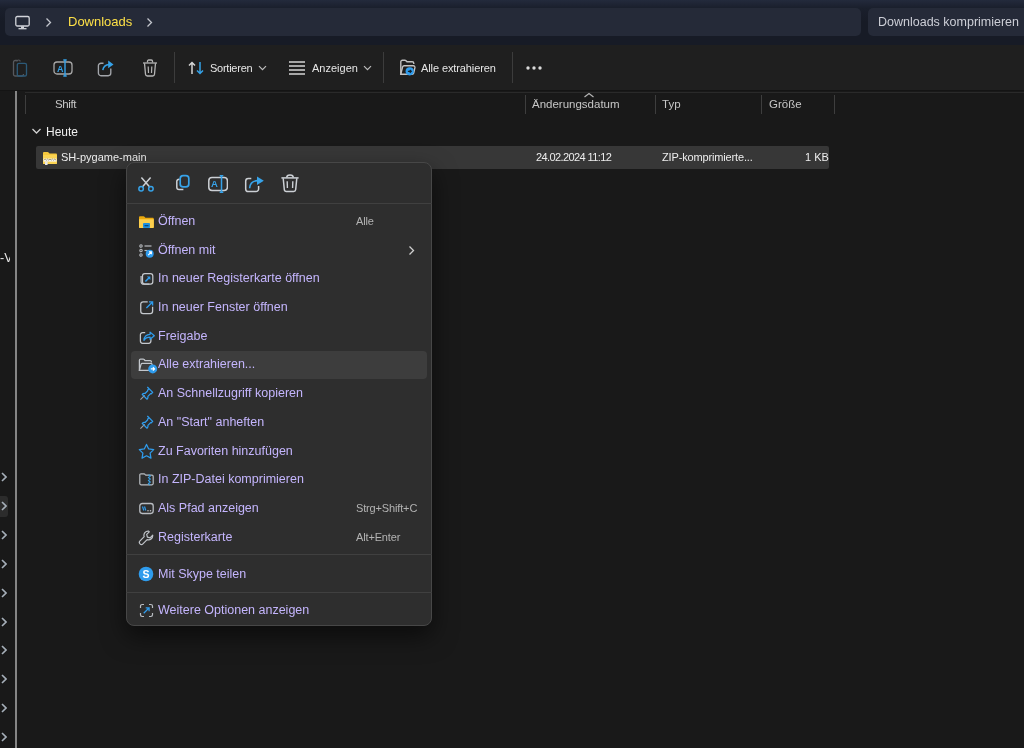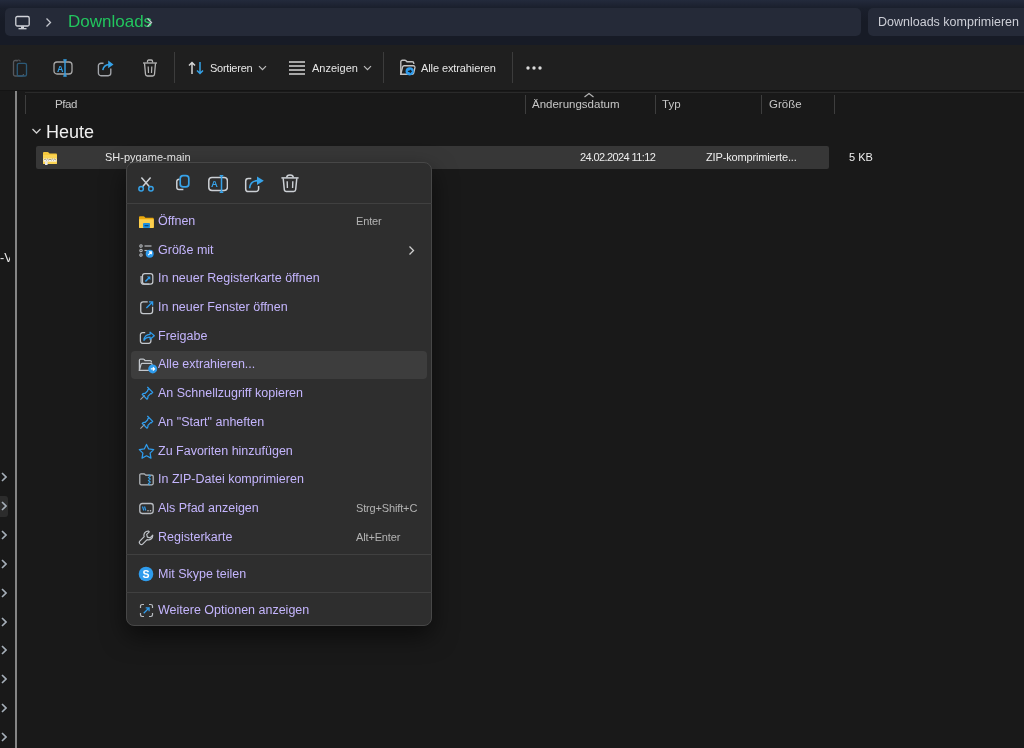--- a/index.html
+++ b/index.html
@@ -9,34 +9,34 @@
   .abs{position:absolute;}
   
   #topband{left:0;top:0;width:1024px;height:45px;
     background:linear-gradient(#232a3c 0px,#1a1f2c 8px,#171b26 22px,#171b26 100%);}
   #addrbar{left:5px;top:8px;width:856px;height:28px;border-radius:5px;
     background:#252a38;}
   #searchbox{left:868px;top:8px;width:162px;height:28px;border-radius:5px;
     background:#252a38;}
   #searchtext{left:878px;top:8px;height:28px;line-height:28px;white-space:nowrap;
     color:#ccced6;font-size:12.5px;}
-  .crumb{color:#22c55e;font-size:17px;white-space:nowrap;height:28px;line-height:28px;top:8px;}
+  .crumb{color:#fde047;font-size:13px;white-space:nowrap;height:28px;line-height:28px;top:8px;}
   
   #toolbar{left:0;top:45px;width:1024px;height:46px;background:#1f1f1f;
     border-bottom:1px solid #141414;box-sizing:border-box;}
   .tbsep{top:52px;width:1px;height:31px;background:#3c3c3c;}
   .tbtext{color:#e6e6e6;font-size:11px;white-space:nowrap;height:46px;line-height:46px;top:45px;}
   
   #filearea{left:0;top:91px;width:1024px;height:657px;background:#191919;}
   #splitline{left:15px;top:91px;width:2px;height:657px;background:#858585;}
   .hdrtext{color:#c6c6c6;font-size:11.5px;white-space:nowrap;top:94px;height:21px;line-height:21px;}
   .hdrsep{top:95px;width:1px;height:19px;background:#3e3e3e;}
-  #heute{left:46px;top:124px;color:#f0f0f0;font-size:18px;height:17px;line-height:17px;}
+  #heute{left:46px;top:124px;color:#f0f0f0;font-size:12px;height:17px;line-height:17px;}
   #filerow{left:36px;top:146px;width:793px;height:23px;background:#373737;border-radius:2px;}
-  .rowtext{color:#ededed;font-size:11px;white-space:nowrap;top:146px;height:23px;line-height:23px;margin-left:44px;}
+  .rowtext{color:#ededed;font-size:11px;white-space:nowrap;top:146px;height:23px;line-height:23px;}
   
   #menu{left:126px;top:162px;width:306px;height:464px;background:#2e2e2e;
     border:1px solid #474747;border-radius:8px;box-sizing:border-box;
     box-shadow:0 10px 24px rgba(0,0,0,0.55);}
   .msep{left:126px;width:306px;height:1px;background:#404040;}
   .mitem{left:158px;color:#c4b5fd;font-size:12.5px;white-space:nowrap;height:29px;line-height:29px;}
   .mshort{left:356px;color:#b3b3b3;font-size:11px;letter-spacing:-0.15px;white-space:nowrap;height:29px;line-height:29px;}
   #mhl{left:131px;top:351px;width:296px;height:28px;background:#3d3d3d;border-radius:4px;}
   .micon{left:138px;width:17px;height:17px;}
 </style>
@@ -112,21 +112,21 @@
   <circle cx="4" cy="5" r="1.7" fill="#dadada"></circle>
     <circle cx="10" cy="5" r="1.7" fill="#dadada"></circle>
     <circle cx="16" cy="5" r="1.7" fill="#dadada"></circle>
 </svg>
 
 <div class="abs" id="filearea"></div>
 <div class="abs" id="splitline"></div>
 
 <div class="abs" style="left:0;top:251px;width:10px;overflow:hidden;color:#e8e8e8;font-size:12.5px;white-space:nowrap;">-V</div>
 
-<div class="abs hdrtext" id="hdr_name" style="left:55px;letter-spacing:-0.4px">Pfad</div>
+<div class="abs hdrtext" id="hdr_name" style="left:55px;letter-spacing:-0.4px">Shift</div>
 <div class="abs hdrtext" id="hdr_aend" style="left:532px">Änderungsdatum</div>
 <div class="abs hdrtext" id="hdr_typ" style="left:662px">Typ</div>
 <div class="abs hdrtext" id="hdr_groesse" style="left:769px">Größe</div>
 <svg class="abs" style="left:583px;top:92px" width="12" height="7" viewBox="0 0 12 7">
   <path d="M1.5 5L6 1.5 10.5 5" fill="none" stroke="#b5b5b5" stroke-width="1.2"></path>
 </svg>
 <div class="abs" style="left:25px;top:92px;width:999px;height:1px;background:#2a2a2a"></div>
 <div class="abs hdrsep" style="left:25px"></div>
 <div class="abs hdrsep" style="left:525px"></div>
 <div class="abs hdrsep" style="left:655px"></div>
@@ -142,21 +142,21 @@
 <svg class="abs" style="left:42px;top:150px" width="16" height="16" viewBox="0 0 16 16">
   <path d="M1 3.2c0-.7.5-1.2 1.2-1.2h3.4c.4 0 .8.2 1 .5l.9 1h6.3c.7 0 1.2.5 1.2 1.2v8.1c0 .7-.5 1.2-1.2 1.2H2.2c-.7 0-1.2-.5-1.2-1.2V3.2z" fill="#f6c83d"></path>
   <path d="M1 5h14v8.3c0 .4-.3.7-.7.7H1.7c-.4 0-.7-.3-.7-.7V5z" fill="#fbd453"></path>
   <rect x="1.5" y="8.6" width="13" height="3" fill="#f3f3f3"></rect>
   <path d="M2 10.2l1.2-1.2 1.2 1.2 1.2-1.2 1.2 1.2L8 9l1.2 1.2L10.4 9l1.2 1.2L12.8 9l1.2 1.2" stroke="#9a8a55" stroke-width="0.8" fill="none"></path>
   <rect x="3" y="11.6" width="2.6" height="3.4" rx="0.6" fill="#e8e8e8"></rect>
 </svg>
 <div class="abs rowtext" id="row_name" style="left:61px">SH-pygame-main</div>
 <div class="abs rowtext" id="row_date" style="left:536px;letter-spacing:-0.6px">24.02.2024 11:12</div>
 <div class="abs rowtext" id="row_type" style="left:662px;letter-spacing:-0.15px">ZIP-komprimierte...</div>
-<div class="abs rowtext" id="row_size" style="left:805px">5 KB</div>
+<div class="abs rowtext" id="row_size" style="left:805px">1 KB</div>
 
 <div class="abs" id="menu"></div>
 <div class="abs" id="mhl"></div>
 
 <svg class="abs" style="left:136px;top:173px" width="20" height="20" viewBox="0 0 20 20">
   <path d="M5.4 4.4L13.7 14.0 M14.6 4.4L6.3 14.0" stroke="#ccd0d5" stroke-width="1.5"></path>
   <circle cx="5.1" cy="15.7" r="2.25" fill="none" stroke="#37a3e9" stroke-width="1.5"></circle>
   <circle cx="14.9" cy="15.7" r="2.25" fill="none" stroke="#37a3e9" stroke-width="1.5"></circle>
 </svg>
 <svg class="abs" style="left:172px;top:173px" width="20" height="20" viewBox="0 0 20 20">
@@ -175,22 +175,22 @@
 </svg>
 <svg class="abs" style="left:280px;top:173px" width="20" height="20" viewBox="0 0 20 20">
   <path d="M1.4 4.9h17.2" stroke="#ccd0d5" stroke-width="1.5"></path>
   <path d="M6.7 4.6c0-1.6 1.2-2.7 3.3-2.7s3.3 1.1 3.3 2.7" fill="none" stroke="#ccd0d5" stroke-width="1.5"></path>
   <path d="M3.2 5.3l1.1 11.2a2.1 2.1 0 0 0 2.1 1.9h7.2a2.1 2.1 0 0 0 2.1-1.9l1.1-11.2" fill="none" stroke="#ccd0d5" stroke-width="1.5"></path>
   <path d="M7.2 8.3l.2 6.6 M12.8 8.3l-.2 6.6" stroke="#ccd0d5" stroke-width="1.4"></path>
 </svg>
 <div class="abs msep" style="top:203px"></div>
 
 <div class="abs mitem" id="mi_oeffnen" style="top:207px">Öffnen</div>
-<div class="abs mshort" id="ms_enter" style="top:207px">Enter</div>
-<div class="abs mitem" style="top:236px">Größe mit</div>
+<div class="abs mshort" id="ms_enter" style="top:207px">Alle</div>
+<div class="abs mitem" style="top:236px">Öffnen mit</div>
 <svg class="abs" style="left:408px;top:245px" width="7" height="11" viewBox="0 0 7 11">
     <path d="M1.5 1.5L5.5 5.5 1.5 9.5" fill="none" stroke="#cfcfcf" stroke-width="1.3"></path>
   </svg>
 <div class="abs mitem" id="mi_reg" style="top:264px">In neuer Registerkarte öffnen</div>
 <div class="abs mitem" style="top:293px">In neuer Fenster öffnen</div>
 <div class="abs mitem" style="top:322px">Freigabe</div>
 <div class="abs mitem" style="top:350px">Alle extrahieren...</div>
 <div class="abs mitem" id="mi_schnell" style="top:379px">An Schnellzugriff kopieren</div>
 <div class="abs mitem" style="top:408px">An "Start" anheften</div>
 <div class="abs mitem" style="top:437px">Zu Favoriten hinzufügen</div>

